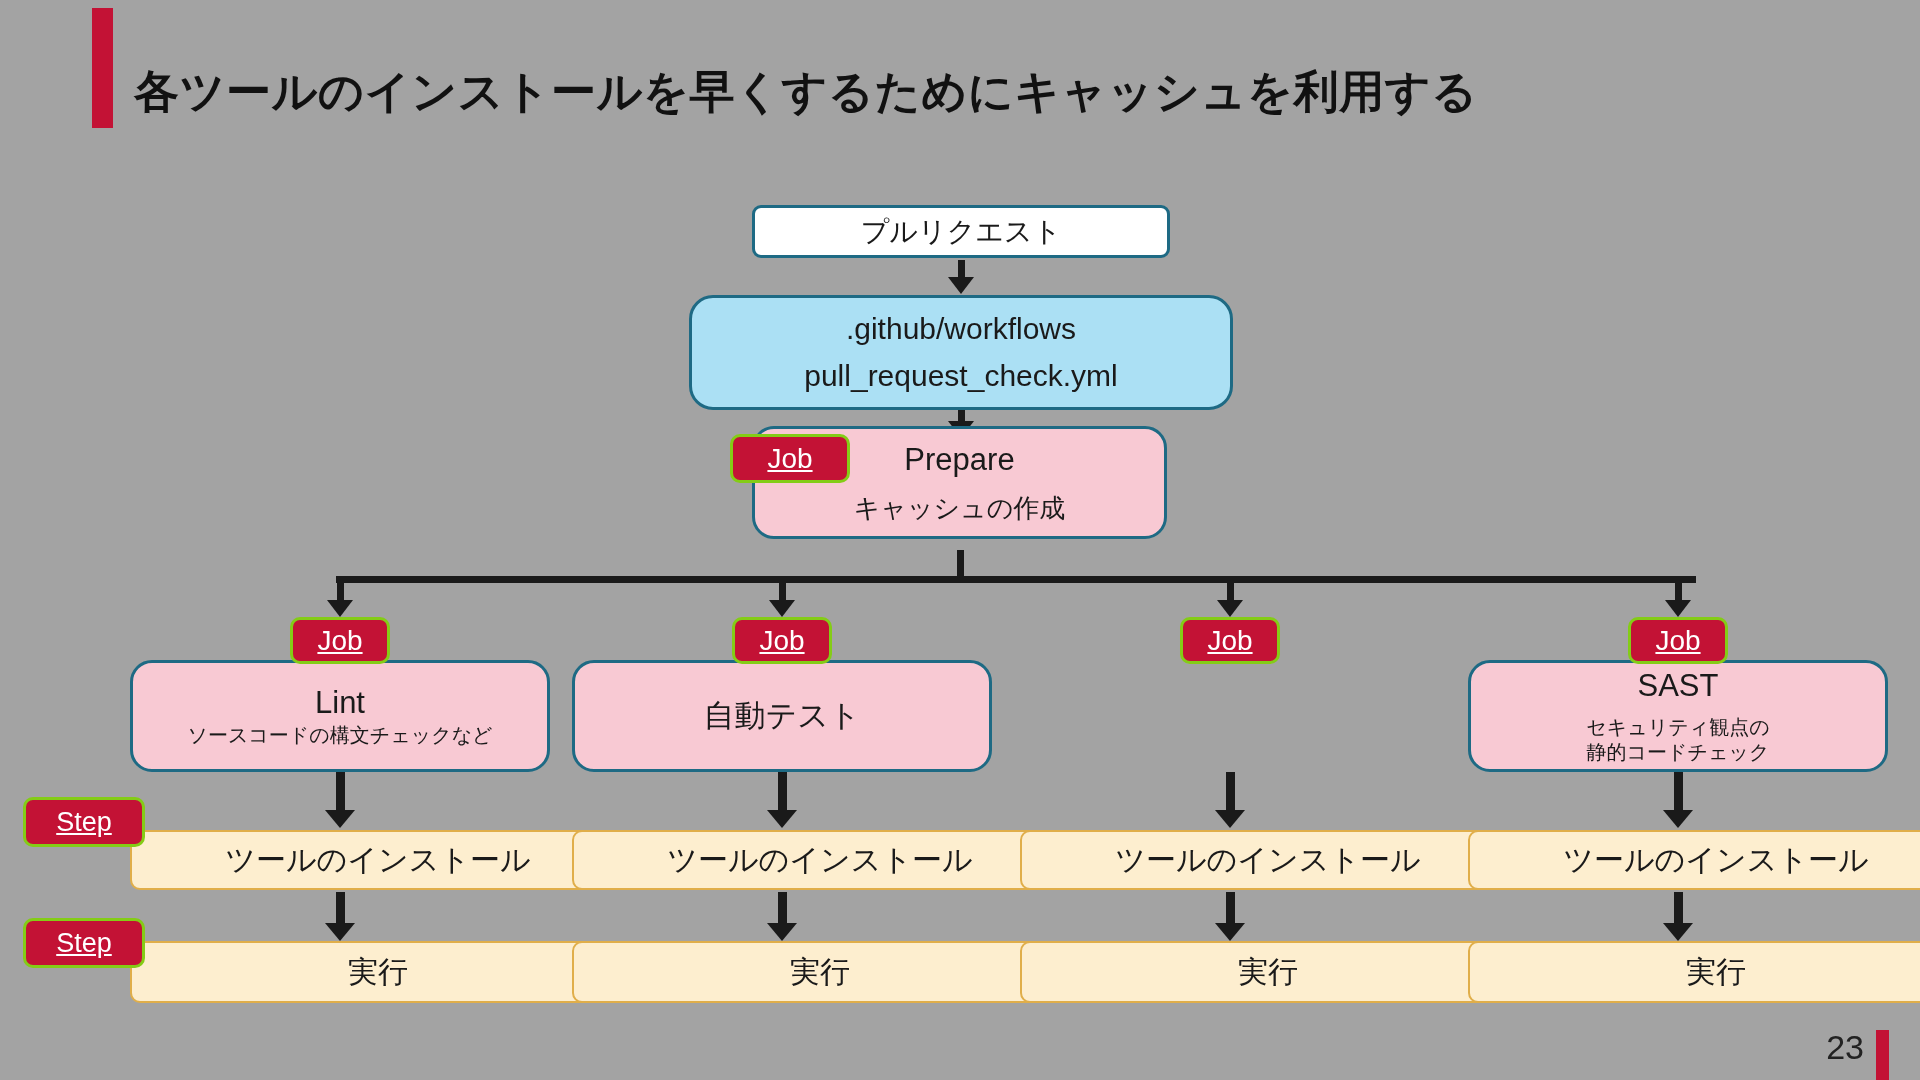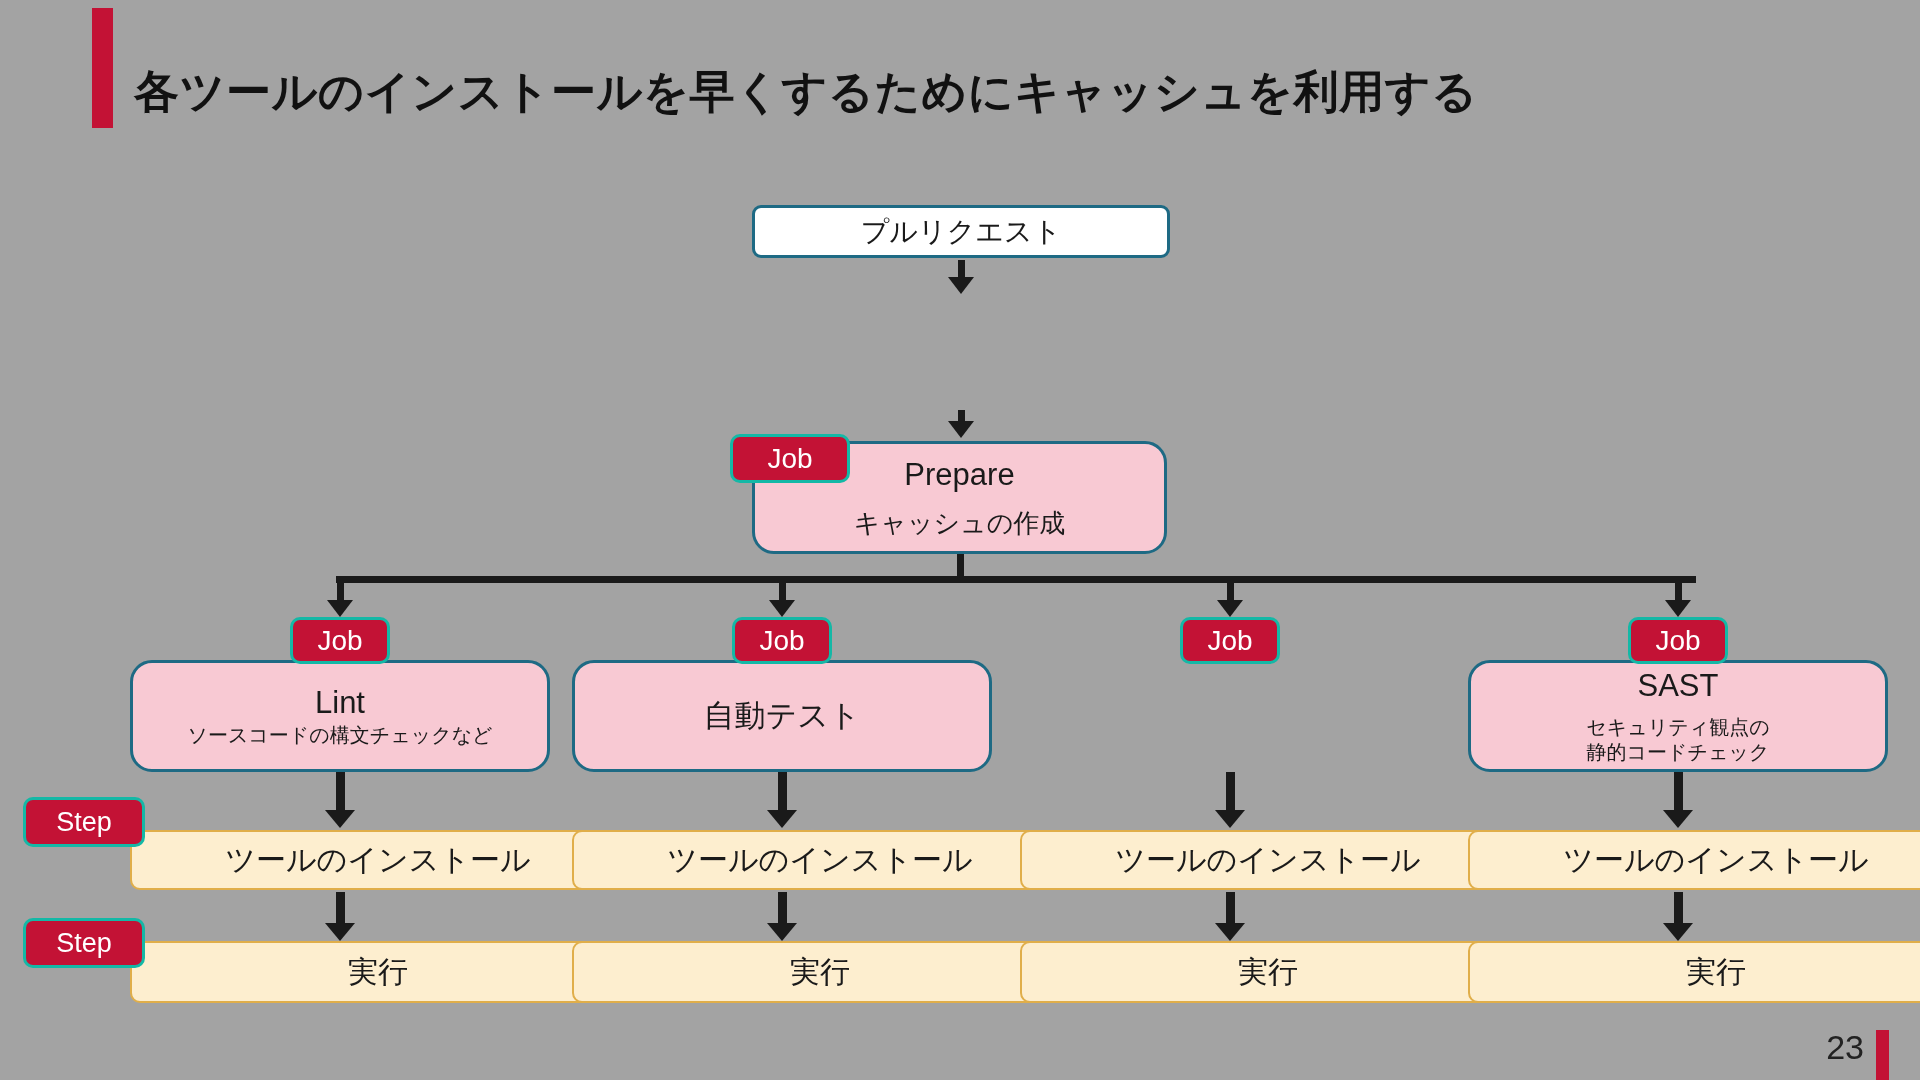--- a/index.html
+++ b/index.html
@@ -19,34 +19,34 @@
 
   
   .box {
     position:absolute; display:flex; flex-direction:column;
     align-items:center; justify-content:center; text-align:center;
     border:3px solid #1E6A84; background:#ffffff; box-sizing:border-box;
     z-index:2; line-height:1.25;
   }
   .trigger  { left:752px; top:205px; width:418px; height:53px; border-radius:9px;  font-size:28px; }
   .workflow { left:689px; top:295px; width:544px; height:115px; border-radius:24px; background:#ABE0F4; font-size:30px; line-height:1.55; }
-  .prepare  { left:752px; top:441px; width:415px; height:113px; border-radius:22px; background:#F8C9D3; }
+  .prepare  { left:752px; top:426px; width:415px; height:113px; border-radius:22px; background:#F8C9D3; }
   .job-box  { top:660px; width:420px; height:112px; border-radius:22px; background:#F8C9D3; }
   .job-title { font-size:31px; }
   .job-sub   { font-size:20px; white-space:pre-line; line-height:1.25; }
   .ybox {
     border:2.5px solid #E0AE4A; background:#FDEECF; border-radius:10px;
     font-size:30px; width:496px; height:60px;
   }
 
   
   .badge {
     position:absolute; display:flex; align-items:center; justify-content:center;
-    background:#C31235; color:#ffffff; border:3px solid #14b8a6;
-    border-radius:10px; box-sizing:border-box; z-index:4; font-size:28px;
+    background:#C31235; color:#ffffff; border:3px solid #84cc16;
+    border-radius:10px; box-sizing:border-box; z-index:4; font-size:28px;text-decoration:underline;
   }
   .badge-prepare { left:730px; top:434px; width:120px; height:49px; }
   .badge-job     { top:617px; width:100px; height:47px; }
   .badge-step    { left:23px; width:122px; height:50px; font-size:27px; }
 
   
   .varrow { position:absolute; display:flex; flex-direction:column; align-items:center; z-index:1; }
   .varrow .stem { width:7px; background:#1a1a1a; }
   .varrow .head { width:0; height:0; border-left:13px solid transparent; border-right:13px solid transparent; border-top:17px solid #1a1a1a; }
   .varrow.thick .stem { width:9px; }
@@ -67,20 +67,24 @@
 
   <div class="box trigger">
     <span>プルリクエスト</span>
   </div>
 
   <div class="varrow" style="left:948px; top:260px;">
     <div class="stem" style="height:17px;"></div>
       <div class="head"></div>
   </div>
 
+  <div class="box workflow">
+    <div>.github/workflows</div>
+    <div>pull_request_check.yml</div>
+  </div>
 
   <div class="varrow" style="left:948px; top:410px;">
     <div class="stem" style="height:11px;"></div>
       <div class="head"></div>
   </div>
 
   <div class="box prepare">
     <div class="job-title">Prepare</div>
     <div class="job-sub" style="font-size:26px;margin-top:12px;">キャッシュの作成</div>
   </div>

